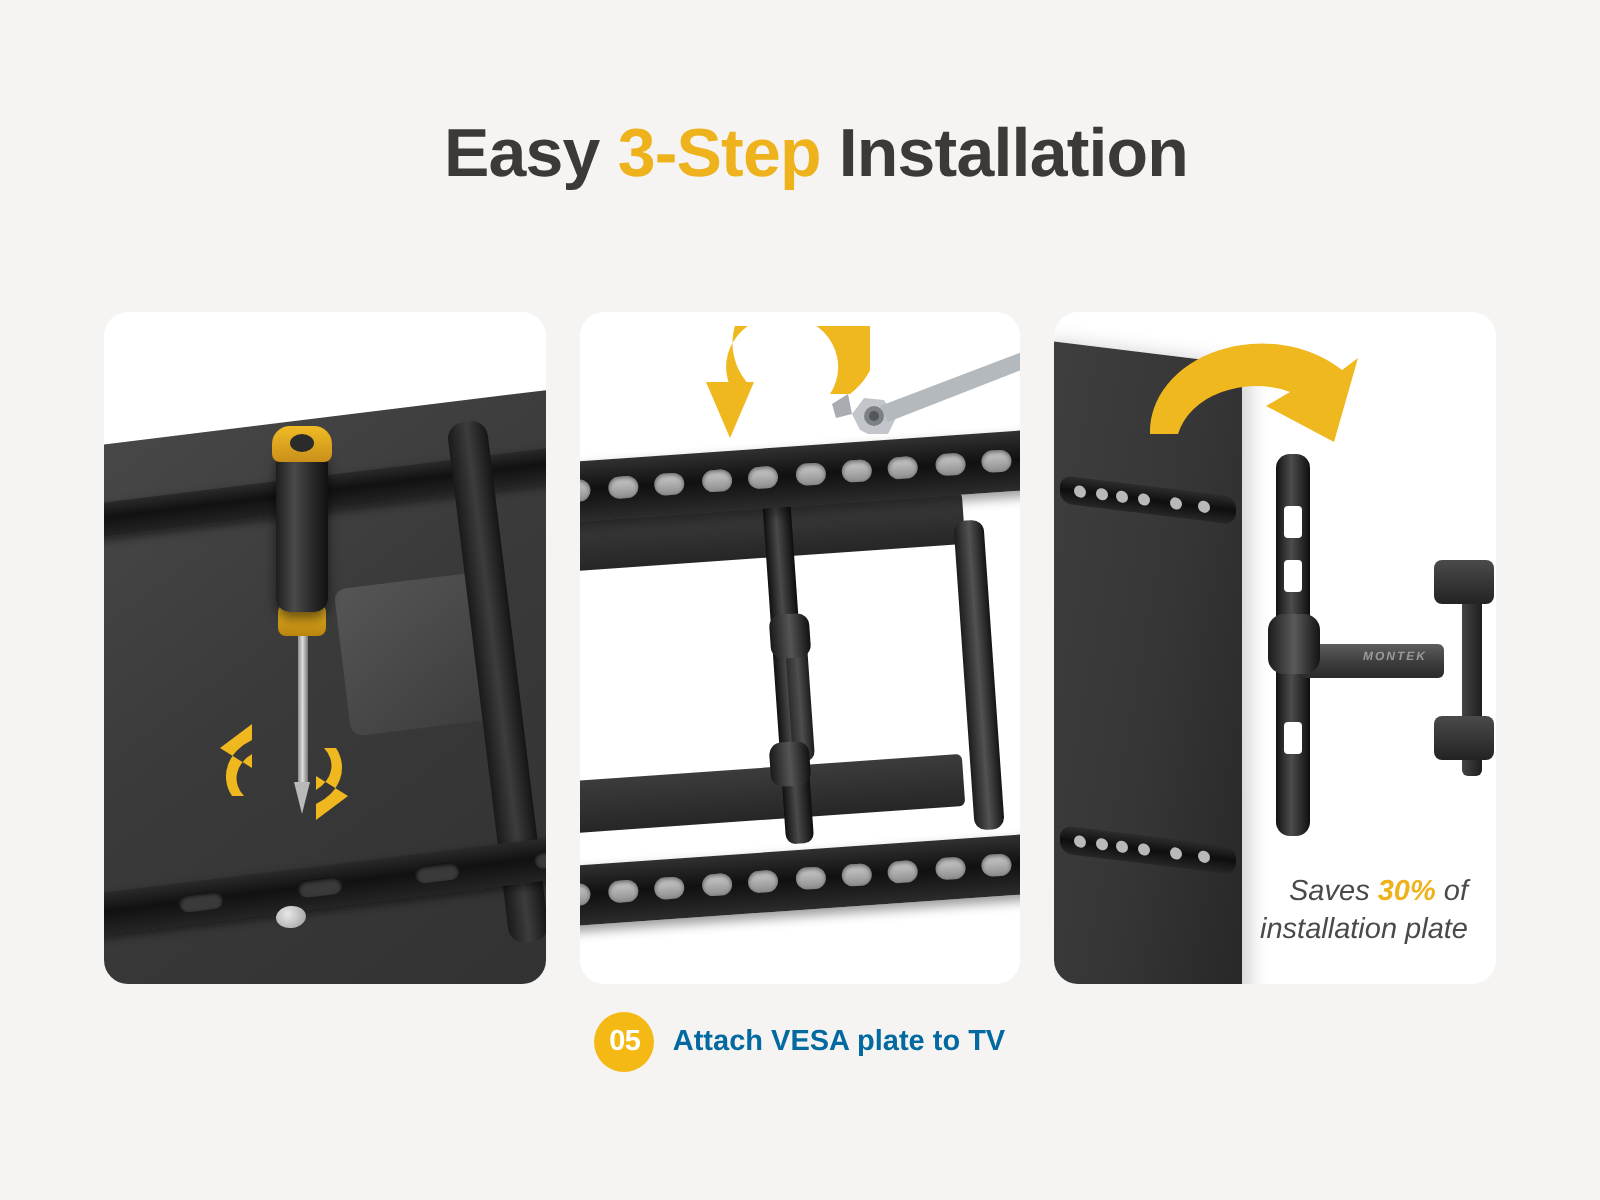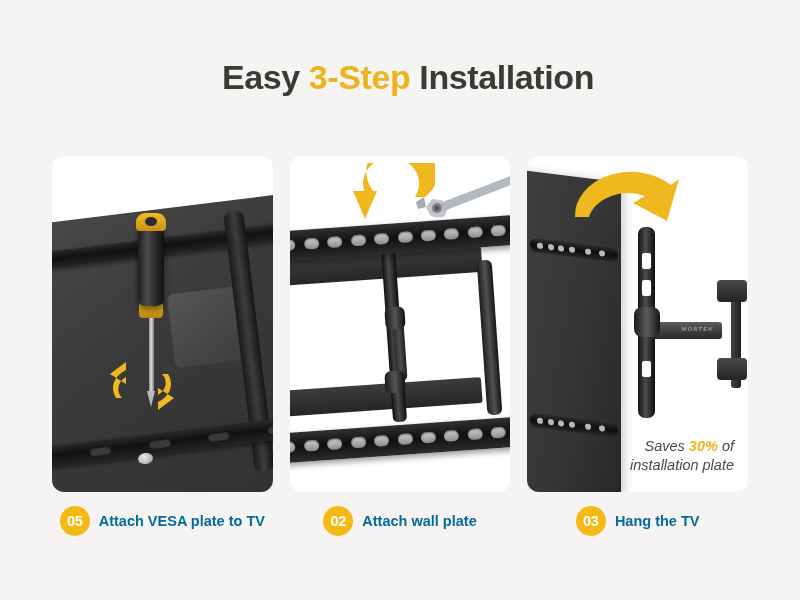--- a/index.html
+++ b/index.html
@@ -524,21 +524,13 @@
       <span>installation plate</span>
     </div>
   </div>
 </div>
 
 <div class="captions">
   <div class="cap-cell">
     <div class="badge">05</div>
     <div class="cap-text">Attach VESA plate to TV</div>
   </div>
-  <div class="cap-cell">
-    <div class="badge">02</div>
-    <div class="cap-text">Attach wall plate</div>
-  </div>
-  <div class="cap-cell">
-    <div class="badge">03</div>
-    <div class="cap-text">Hang the TV</div>
-  </div>
 </div>
 
 </body></html>

